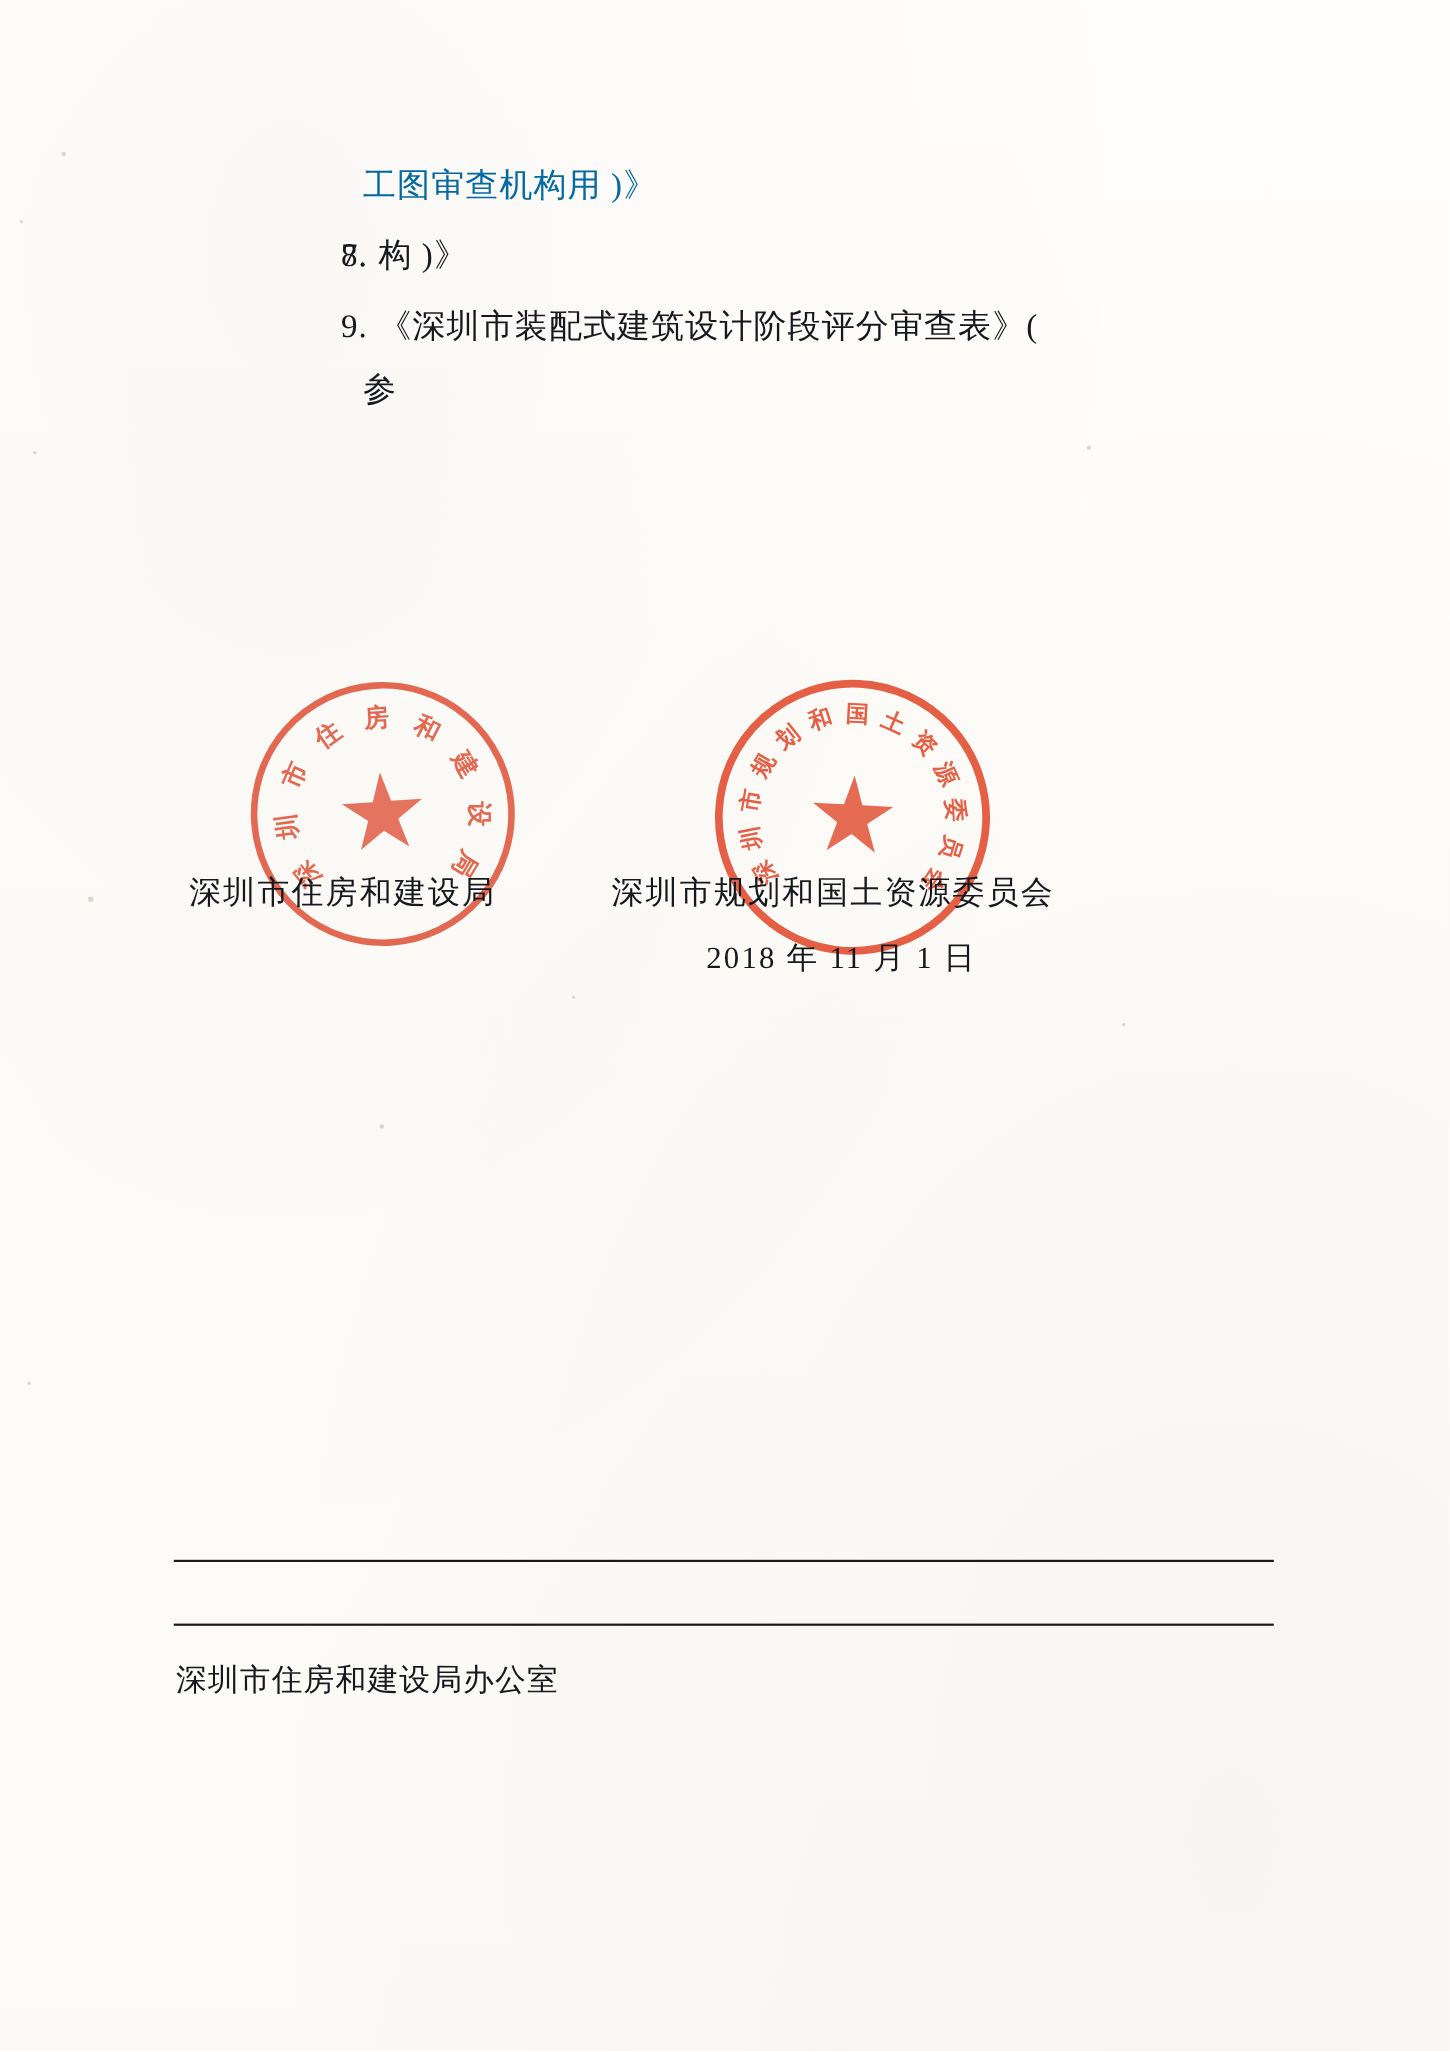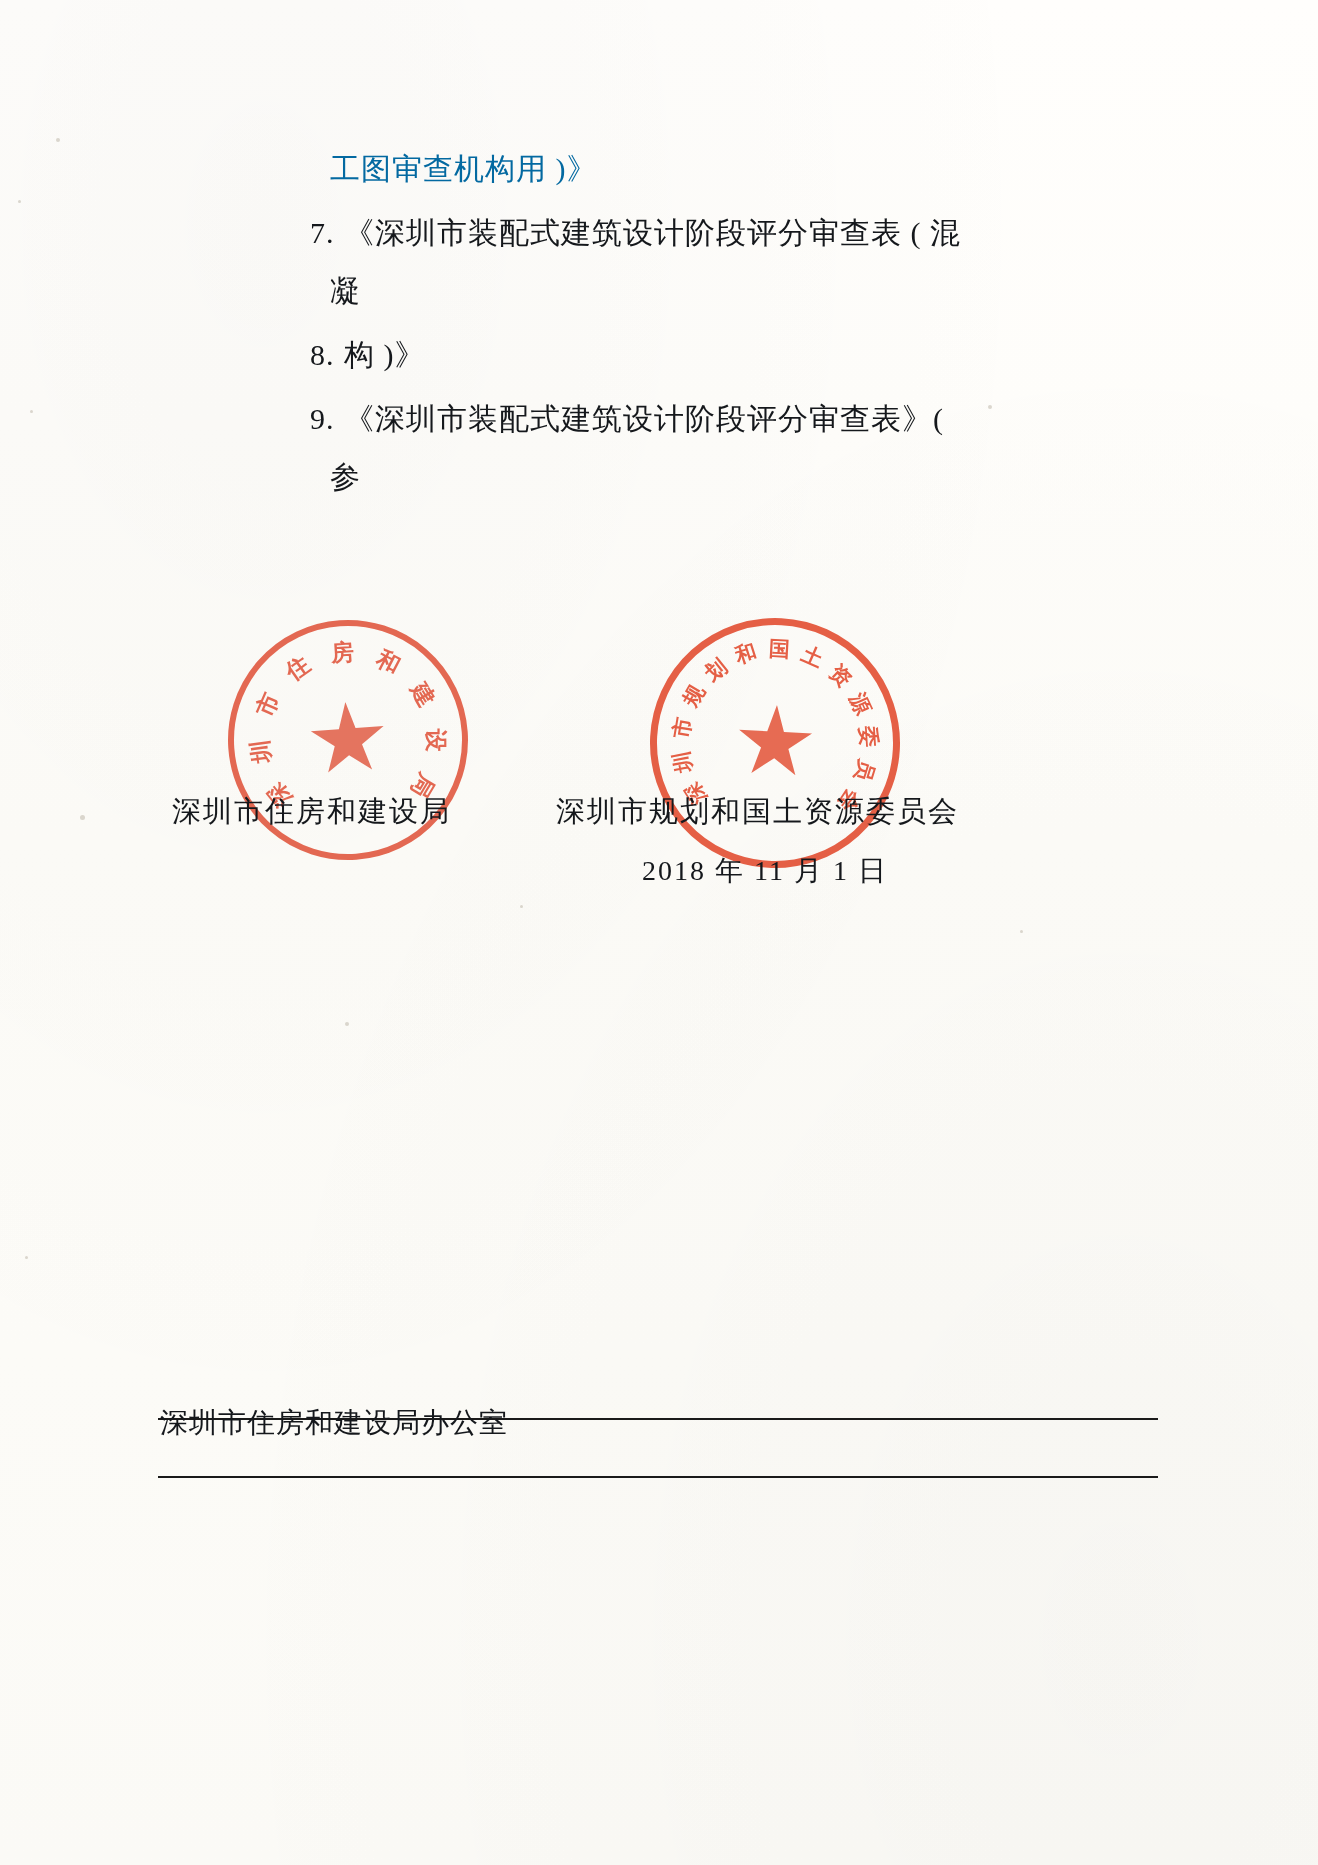--- a/index.html
+++ b/index.html
@@ -143,21 +143,21 @@
     position: absolute;
     left: 158px;
     top: 1418px;
     width: 1000px;
     height: 2px;
     background: #1a1a1a;
   }
   .footer {
     position: absolute;
     left: 158px;
-    top: 1404px;
+    top: 1508px;
     width: 1000px;
     height: 60px;
   }
   .footer-left {
     position: absolute;
     left: 2px;
     top: 0;
     font-size: 28px;
     letter-spacing: 1px;
     color: #15181c;
@@ -196,21 +196,20 @@
   <div class="speck" style="left:1020px;top:930px;  width:3px; height:3px;"></div>
   <div class="speck" style="left:520px; top:905px;  width:3px; height:3px;"></div>
   <div class="speck" style="left:25px;  top:1256px; width:3px; height:3px;"></div>
 
   <div class="content">
 
     <div class="line">工图审查机构用 )》</div>
 
     <div class="item">
       <span class="num">7.</span>
-      <span class="txt-first">《深圳市装配式建筑设计阶段评分审查表 ( 混凝</span>
     </div>
 
     <div class="item">
       <span class="num">8.</span>
       <span class="txt-cont">构 )》</span>
     </div>
 
     <div class="item">
       <span class="num">9.</span>
       <span class="txt-first">《深圳市装配式建筑设计阶段评分审查表》( 参</span>

